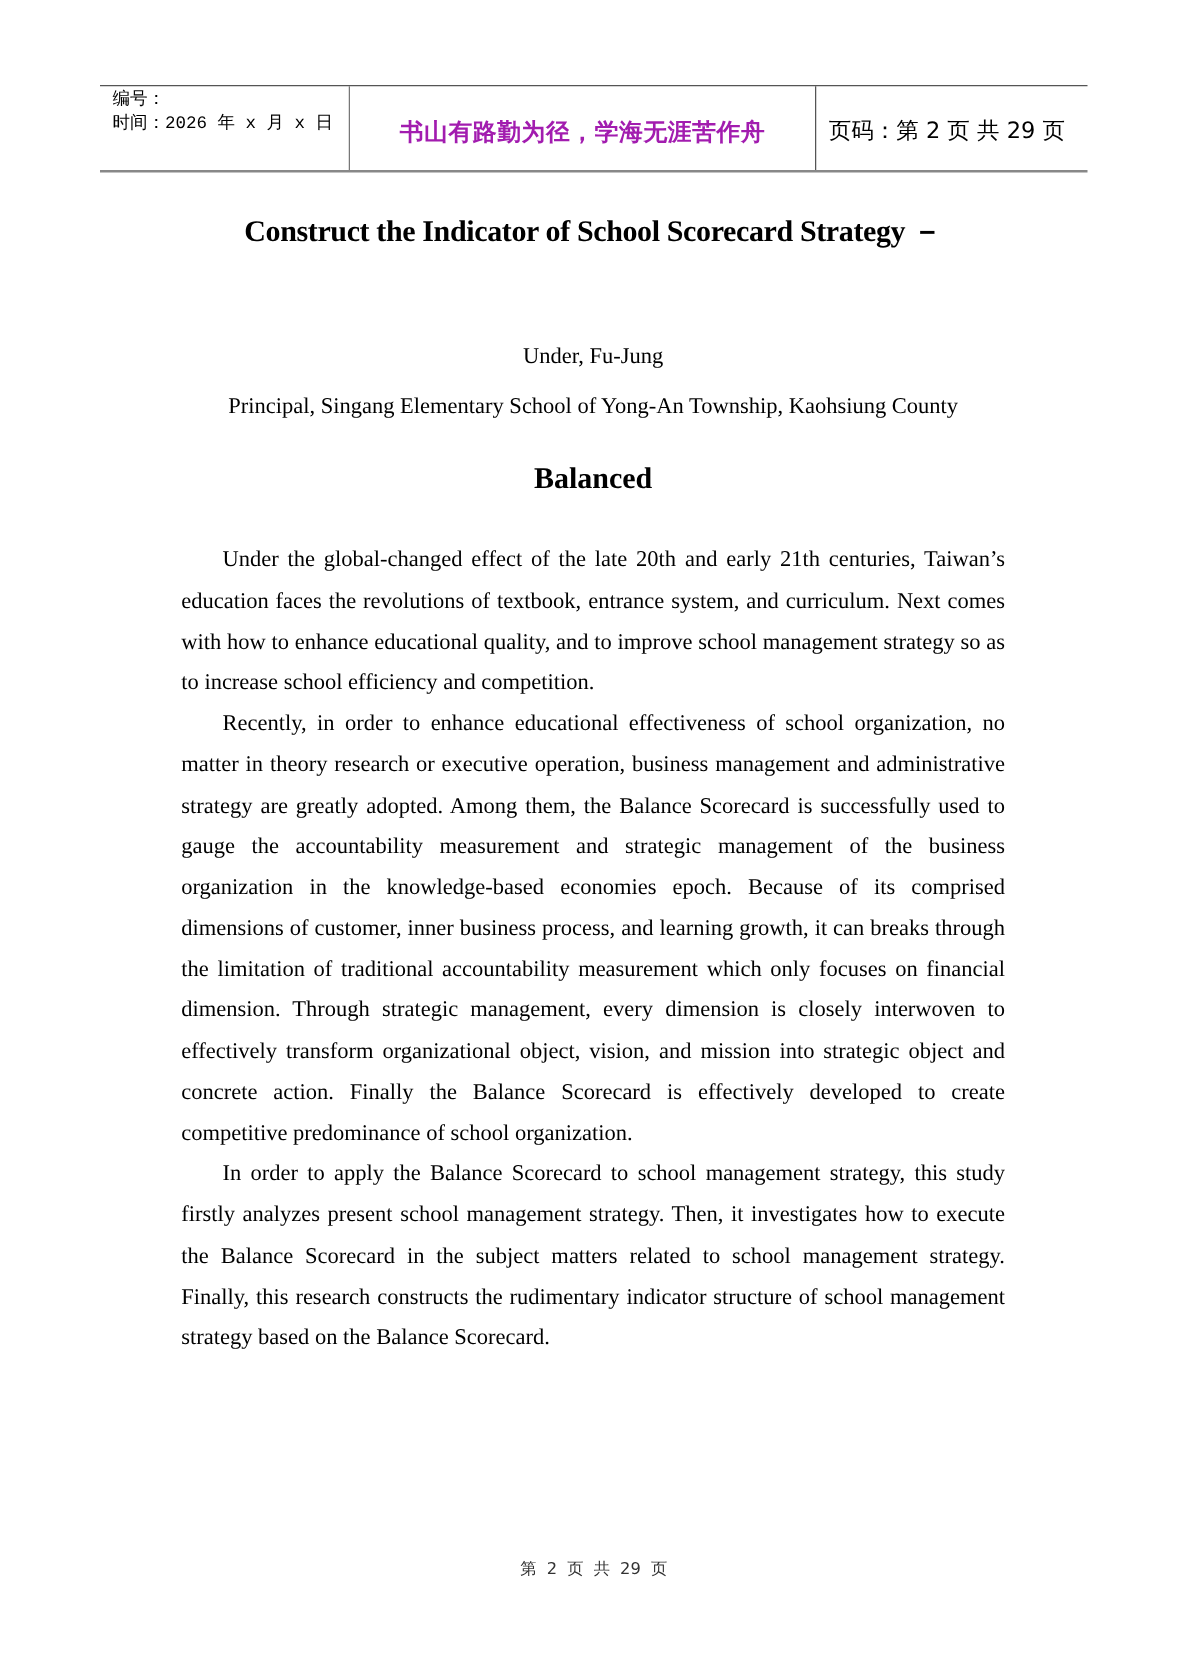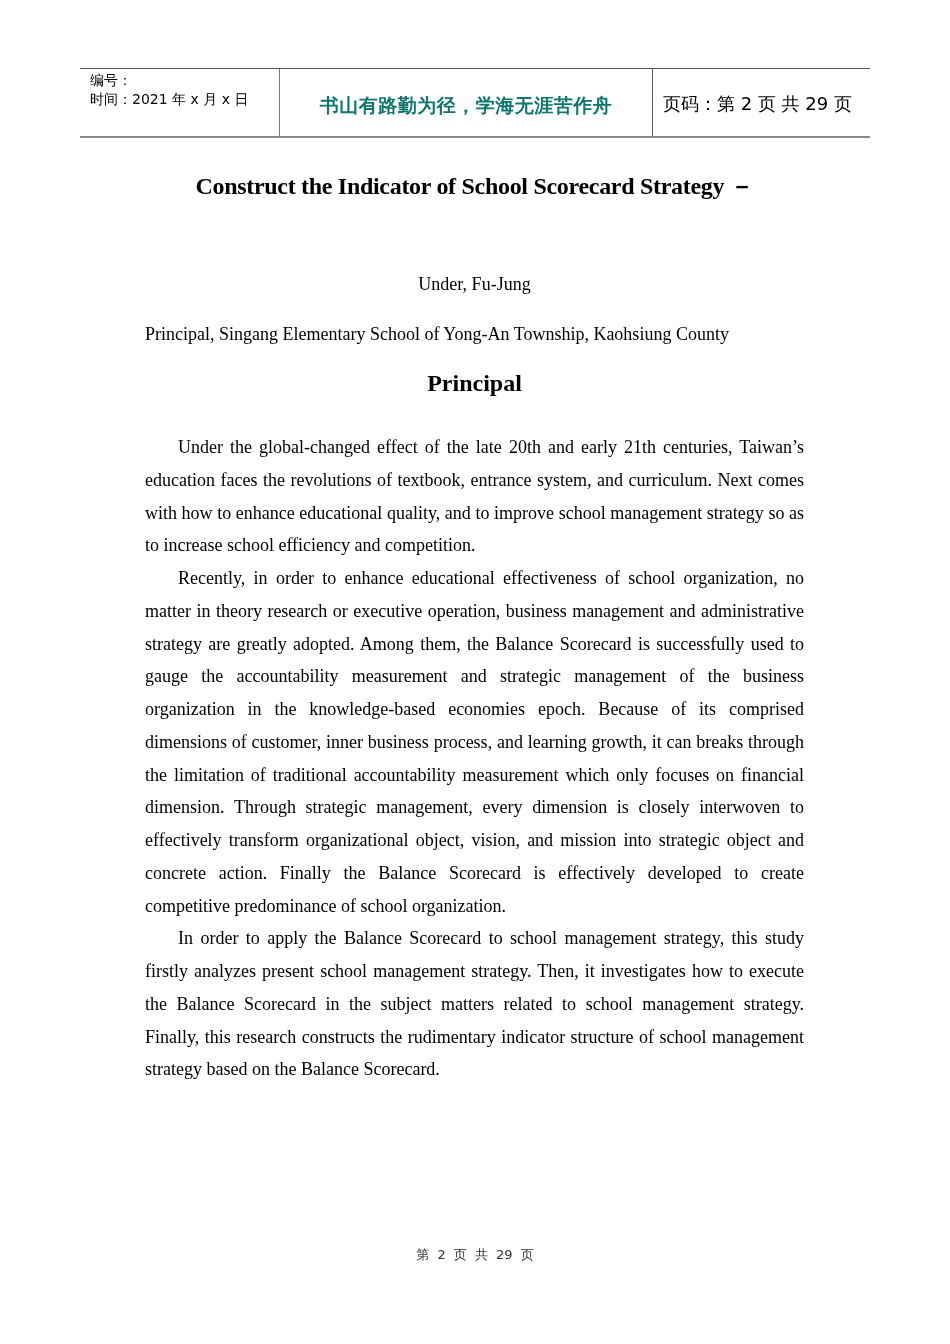--- a/index.html
+++ b/index.html
@@ -2,53 +2,53 @@
 <html><head>
   <meta charset="utf-8">
   <style>
     html, body { margin: 0; padding: 0; background: #ffffff; }
     body { width: 950px; height: 1344px; position: relative; overflow: hidden; color: #000; }
     .header {
       position: absolute; left: 80px; top: 68px; width: 790px; height: 67px;
       border-top: 1px solid #555; border-bottom: 2px solid #888;
       display: flex; font-family: "DejaVu Sans", sans-serif;
     }
-    .h-left { width: 200px; border-right: 1px solid #777; padding: 2px 0 0 10px; font-size: 14px; line-height: 19px; box-sizing: border-box; }
-    .h-mid { width: 373px; border-right: 1px solid #555; display: flex; align-items: center; justify-content: center; color: #0f766e; font-size: 19px; font-weight: bold; letter-spacing: 0.5px; box-sizing: border-box; padding-top: 6px; }
+    .h-left { width: 200px; border-right: 1px solid #777; padding: 2px 0 0 10px; font-size: 14px; line-height: 19px; box-sizing: border-box; font-family: Liberation Mono, monospace; }
+    .h-mid { width: 373px; border-right: 1px solid #555; display: flex; align-items: center; justify-content: center; color: #a21caf; font-size: 19px; font-weight: bold; letter-spacing: 0.5px; box-sizing: border-box; padding-top: 6px; }
     .h-right { flex: 1; display: flex; align-items: center; padding-left: 10px; font-size: 18px; padding-top: 2px; }
     .content { position: absolute; left: 145px; width: 659px; font-family: "Liberation Serif", serif; }
     .title { top: 170px; text-align: center; font-weight: bold; font-size: 24px; line-height: 32px; letter-spacing: -0.3px; }
     .author { top: 272px; text-align: center; font-size: 18px; line-height: 24px; }
-    .affil { top: 322px; font-size: 18px; line-height: 24px; white-space: nowrap; }
+    .affil { top: 312px; text-align: center; font-size: 18px; line-height: 24px; white-space: nowrap; }
     .abs-head { top: 367px; text-align: center; font-weight: bold; font-size: 24px; line-height: 32px; }
     .body { top: 399px; font-size: 18px; line-height: 32.75px; text-align: justify; margin-top: 32px; }
     .body p { margin: 0; text-indent: 33px; }
     .kw { margin: 0; }
     .footer { position: absolute; top: 1246px; left: 0; width: 950px; text-align: center; font-family: "DejaVu Sans", sans-serif; font-size: 13px; color: #333; box-sizing: border-box; word-spacing: 4px; }
   </style>
 </head>
 <body>
 
 <div class="header">
   <div class="h-left">
     <div>编号：</div>
-    <div>时间：2021 年 x 月 x 日</div>
+    <div>时间：2026 年 x 月 x 日</div>
   </div>
   <div class="h-mid">书山有路勤为径，学海无涯苦作舟</div>
   <div class="h-right">页码：第 2 页  共 29 页</div>
 </div>
 
 <div class="content title">
   <div>Construct the Indicator of School Scorecard Strategy  －</div>
 </div>
 
 <div class="content author">Under, Fu-Jung</div>
 <div class="content affil">Principal, Singang Elementary School of Yong-An Township, Kaohsiung County</div>
 
-<div class="content abs-head">Principal</div>
+<div class="content abs-head">Balanced</div>
 
 <div class="content body">
   <p>Under the global-changed effect of the late 20th and early 21th centuries, Taiwan’s education faces the revolutions of textbook, entrance system, and curriculum. Next comes with how to enhance educational quality, and to improve school management strategy so as to increase school efficiency and competition.</p>
   <p>Recently, in order to enhance educational effectiveness of school organization, no matter in theory research or executive operation, business management and administrative strategy are greatly adopted. Among them, the Balance Scorecard is successfully used to gauge the accountability measurement and strategic management of the business organization in the knowledge-based economies epoch. Because of its comprised dimensions of customer, inner business process, and learning growth, it can breaks through the limitation of traditional accountability measurement which only focuses on financial dimension. Through strategic management, every dimension is closely interwoven to effectively transform organizational object, vision, and mission into strategic object and concrete action. Finally the Balance Scorecard is effectively developed to create competitive predominance of school organization.</p>
   <p>In order to apply the Balance Scorecard to school management strategy, this study firstly analyzes present school management strategy. Then, it investigates how to execute the Balance Scorecard in the subject matters related to school management strategy. Finally, this research constructs the rudimentary indicator structure of school management strategy based on the Balance Scorecard.</p>
 </div>
 
 <div class="footer">
   <span>第 2 页 共 29 页</span>
 </div>

